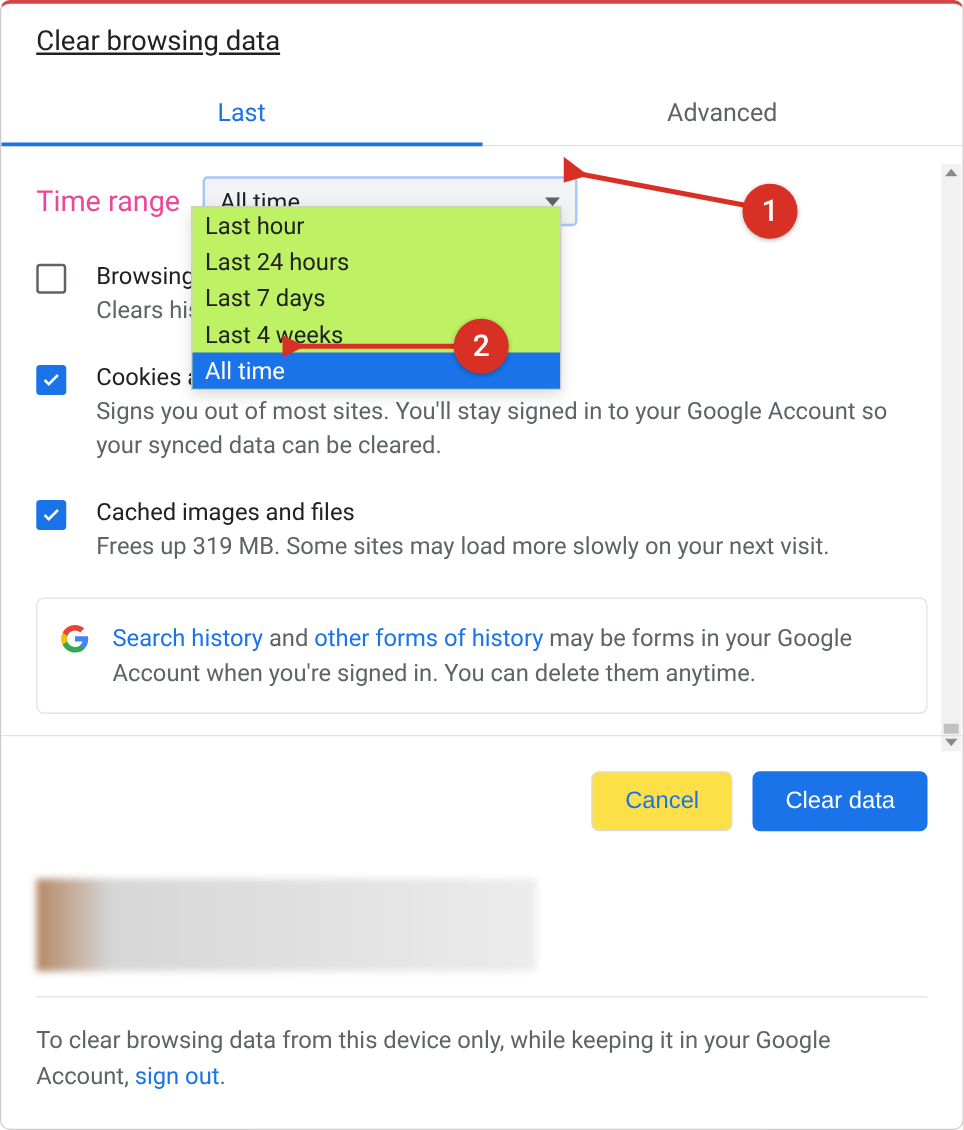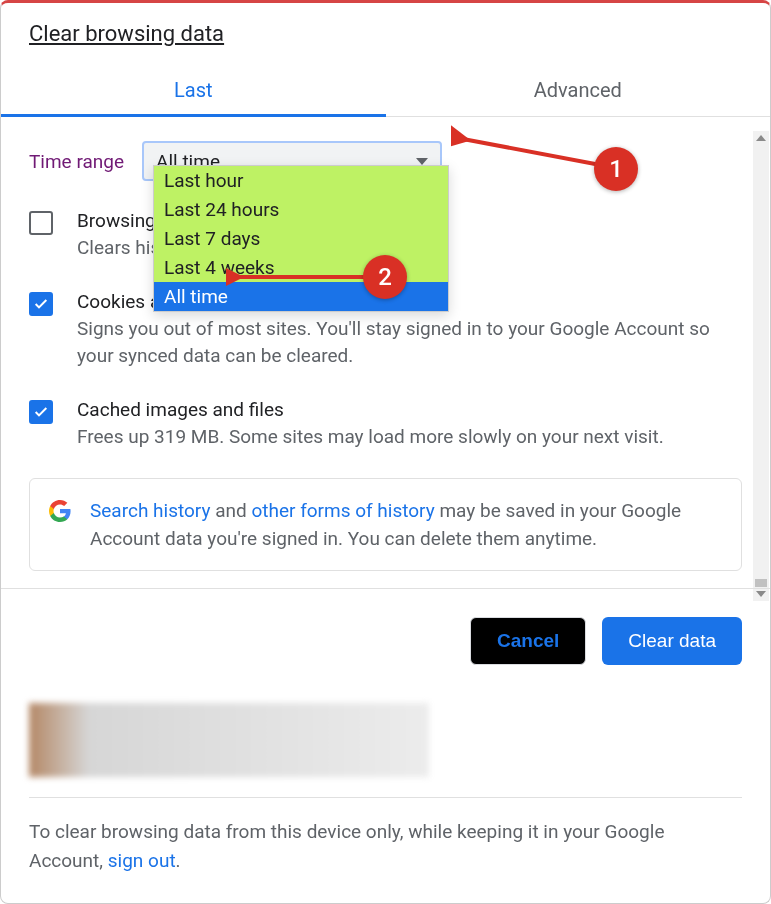--- a/index.html
+++ b/index.html
@@ -51,22 +51,22 @@
     overflow-y: auto;
     border-bottom: 1px solid #e0e0e0;
   }
   .timerow {
     display: flex;
     align-items: center;
     gap: 18px;
     margin-bottom: 28px;
   }
   .timelabel {
-    color: #701a75;
-    font-size: 19px;
+    color: #ec4899;
+    font-size: 23px;
   }
   .select {
     width: 300px;
     height: 40px;
     border: 2px solid #a8c7fa;
     border-radius: 4px;
     background: #f1f3f4;
     display: flex;
     align-items: center;
     justify-content: space-between;
@@ -163,24 +163,23 @@
     padding: 28px 28px;
   }
   .btn {
     padding: 12px 26px;
     font-size: 19px;
     border-radius: 6px;
     cursor: pointer;
     border: none;
   }
   .btn.cancel {
-    background: #000000;
+    background: #fde047;
     color: #1a73e8;
     border: 1px solid #dadce0;
-    font-weight: bold;
   }
   .btn.primary {
     background: #1a73e8;
     color: #ffffff;
   }
   .blur-block {
     margin: 10px 28px 20px 28px;
     width: 400px;
     height: 74px;
     background: linear-gradient(90deg, #b48866 0%, #d6d6d6 15%, #ececec 100%);
@@ -311,21 +310,21 @@
   </div>
 
   <div class="infobox">
     <svg class="g-icon" viewBox="0 0 48 48">
       <path fill="#4285F4" d="M45.12 24.5c0-1.56-.14-3.06-.4-4.5H24v8.51h11.84c-.51 2.75-2.06 5.08-4.39 6.64v5.52h7.11c4.16-3.83 6.56-9.47 6.56-16.17z"></path>
       <path fill="#34A853" d="M24 46c5.94 0 10.92-1.97 14.56-5.33l-7.11-5.52c-1.97 1.32-4.49 2.1-7.45 2.1-5.73 0-10.58-3.87-12.31-9.07H4.34v5.7C7.96 41.07 15.4 46 24 46z"></path>
       <path fill="#FBBC05" d="M11.69 28.18C11.25 26.86 11 25.45 11 24s.25-2.86.69-4.18v-5.7H4.34C2.85 17.09 2 20.45 2 24c0 3.55.85 6.91 2.34 9.88l7.35-5.7z"></path>
       <path fill="#EA4335" d="M24 10.75c3.23 0 6.13 1.11 8.41 3.29l6.31-6.31C34.91 4.18 29.93 2 24 2 15.4 2 7.96 6.93 4.34 14.12l7.35 5.7c1.73-5.2 6.58-9.07 12.31-9.07z"></path>
     </svg>
     <div class="infobox-text">
-      <span class="link">Search history</span><span> and </span><span class="link">other forms of history</span><span> may be saved in your Google Account data you're signed in. You can delete them anytime.</span>
+      <span class="link">Search history</span><span> and </span><span class="link">other forms of history</span><span> may be forms in your Google Account when you're signed in. You can delete them anytime.</span>
     </div>
   </div>
 
   <svg class="anno-arrow" style="left:450px; top:0px;" width="180" height="60">
     <defs>
         <marker id="ah1" markerWidth="8" markerHeight="8" refX="2" refY="4" orient="auto">
           <path d="M8,0 L0,4 L8,8 z" fill="#d93025"></path>
         </marker>
       </defs>
     <line x1="160" y1="50" x2="12" y2="22" stroke="#d93025" stroke-width="4" marker-end="url(#ah1)"></line>

